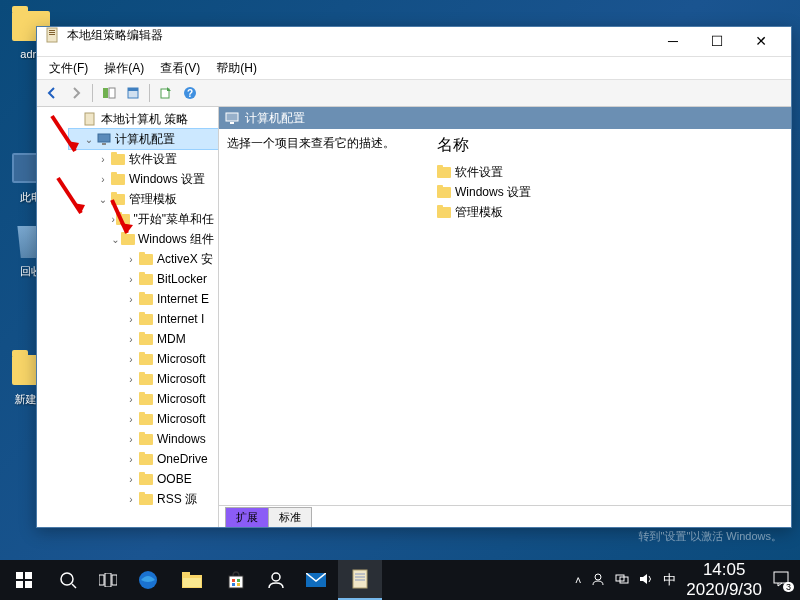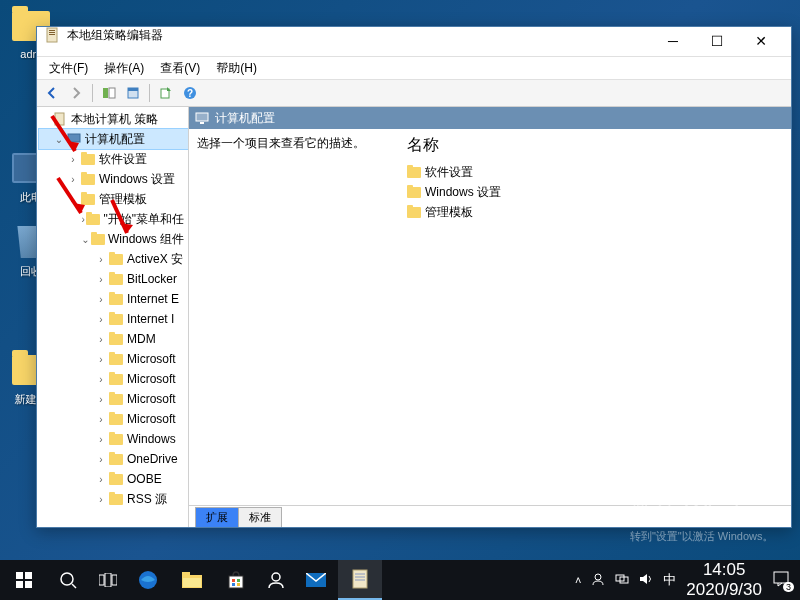--- a/index.html
+++ b/index.html
@@ -19,21 +19,21 @@
 .winbtns { display: flex; }
 .winbtn { width: 44px; height: 28px; display: flex; align-items: center; justify-content: center; font-size: 14px; cursor: default; }
 
 .menubar { height: 22px; display: flex; align-items: center; padding: 0 4px; font-size: 12px; background: #fff; }
 .menubar .mi { padding: 2px 8px; }
 
 .toolbar { height: 28px; display: flex; align-items: center; padding: 0 4px; gap: 2px; background: #f5f5f5; border-top: 1px solid #e0e0e0; border-bottom: 1px solid #d0d0d0; }
 .tbtn { width: 22px; height: 22px; display: flex; align-items: center; justify-content: center; border: 1px solid transparent; border-radius: 2px; }
 .tsep { width: 1px; height: 18px; background: #c0c0c0; margin: 0 3px; }
 
-.content { flex: 1; display: flex; min-height: 0; }
+.content { flex: 1; display: flex; min-height: 0; padding-left: 30px; }
 
 
 .tree-pane { width: 152px; border-right: 1px solid #d0d0d0; overflow: auto; position: relative; }
 .tree { font-size: 12px; padding: 2px 0 2px 2px; white-space: nowrap; }
 .node { display: flex; align-items: center; height: 20px; padding-right: 4px; }
 .node .tw { width: 12px; text-align: center; font-size: 10px; color: #666; }
 .node .fico { width: 16px; height: 14px; margin: 0 3px 0 1px; display: flex; align-items: center; justify-content: center; }
 .node.sel { background: #cce8ff; outline: 1px solid #99d1ff; }
 .ind1 { padding-left: 14px; } .ind2 { padding-left: 28px; } .ind3 { padding-left: 42px; } .ind4 { padding-left: 56px; }
 
@@ -44,25 +44,25 @@
 
 .detail { flex: 1; display: flex; flex-direction: column; background: #fff; }
 .detail-hdr { height: 22px; background: #6b8fb3; color: #fff; display: flex; align-items: center; padding: 0 6px; font-size: 12px; gap: 6px; }
 .detail-body { flex: 1; display: flex; padding: 6px 8px; font-size: 12px; gap: 20px; }
 .desc-col { width: 190px; }
 .list-col { flex: 1; }
 .col-hdr { font-size: 16px; margin-bottom: 6px; }
 .list-item { display: flex; align-items: center; height: 20px; gap: 4px; }
 .tabs-bottom { height: 22px; border-top: 1px solid #d0d0d0; display: flex; align-items: flex-end; padding: 0 6px; font-size: 11px; }
 .tab { padding: 2px 10px; border: 1px solid #b0b0b0; border-bottom: none; margin-right: -1px; background: #f0f0f0; }
-.tab.active { background: #3b82f6; }
+.tab.active { background: #8b5cf6; }
 
 
 .watermark { position: absolute; right: 18px; bottom: 56px; color: rgba(255,255,255,.45); text-align: left; }
-.watermark .l1 { font-size: 24px; font-weight: 300; }
+.watermark .l1 { font-size: 12px; font-weight: 300; }
 .watermark .l2 { font-size: 11px; }
 
 
 .taskbar { position: absolute; left: 0; right: 0; bottom: 0; height: 40px; background: #101318; display: flex; align-items: center; padding: 0 2px; }
 .tb-left { display: flex; align-items: center; gap: 0; }
 .tb-btn { width: 44px; height: 40px; display: flex; align-items: center; justify-content: center; color: #fff; }
 .tb-btn.narrow { width: 36px; }
 .tb-btn.active { background: #2a2f36; border-bottom: 2px solid #76b9ed; }
 .tb-spacer { flex: 1; }
 .tray { display: flex; align-items: center; gap: 10px; color: #fff; font-size: 11px; padding-right: 8px; }

